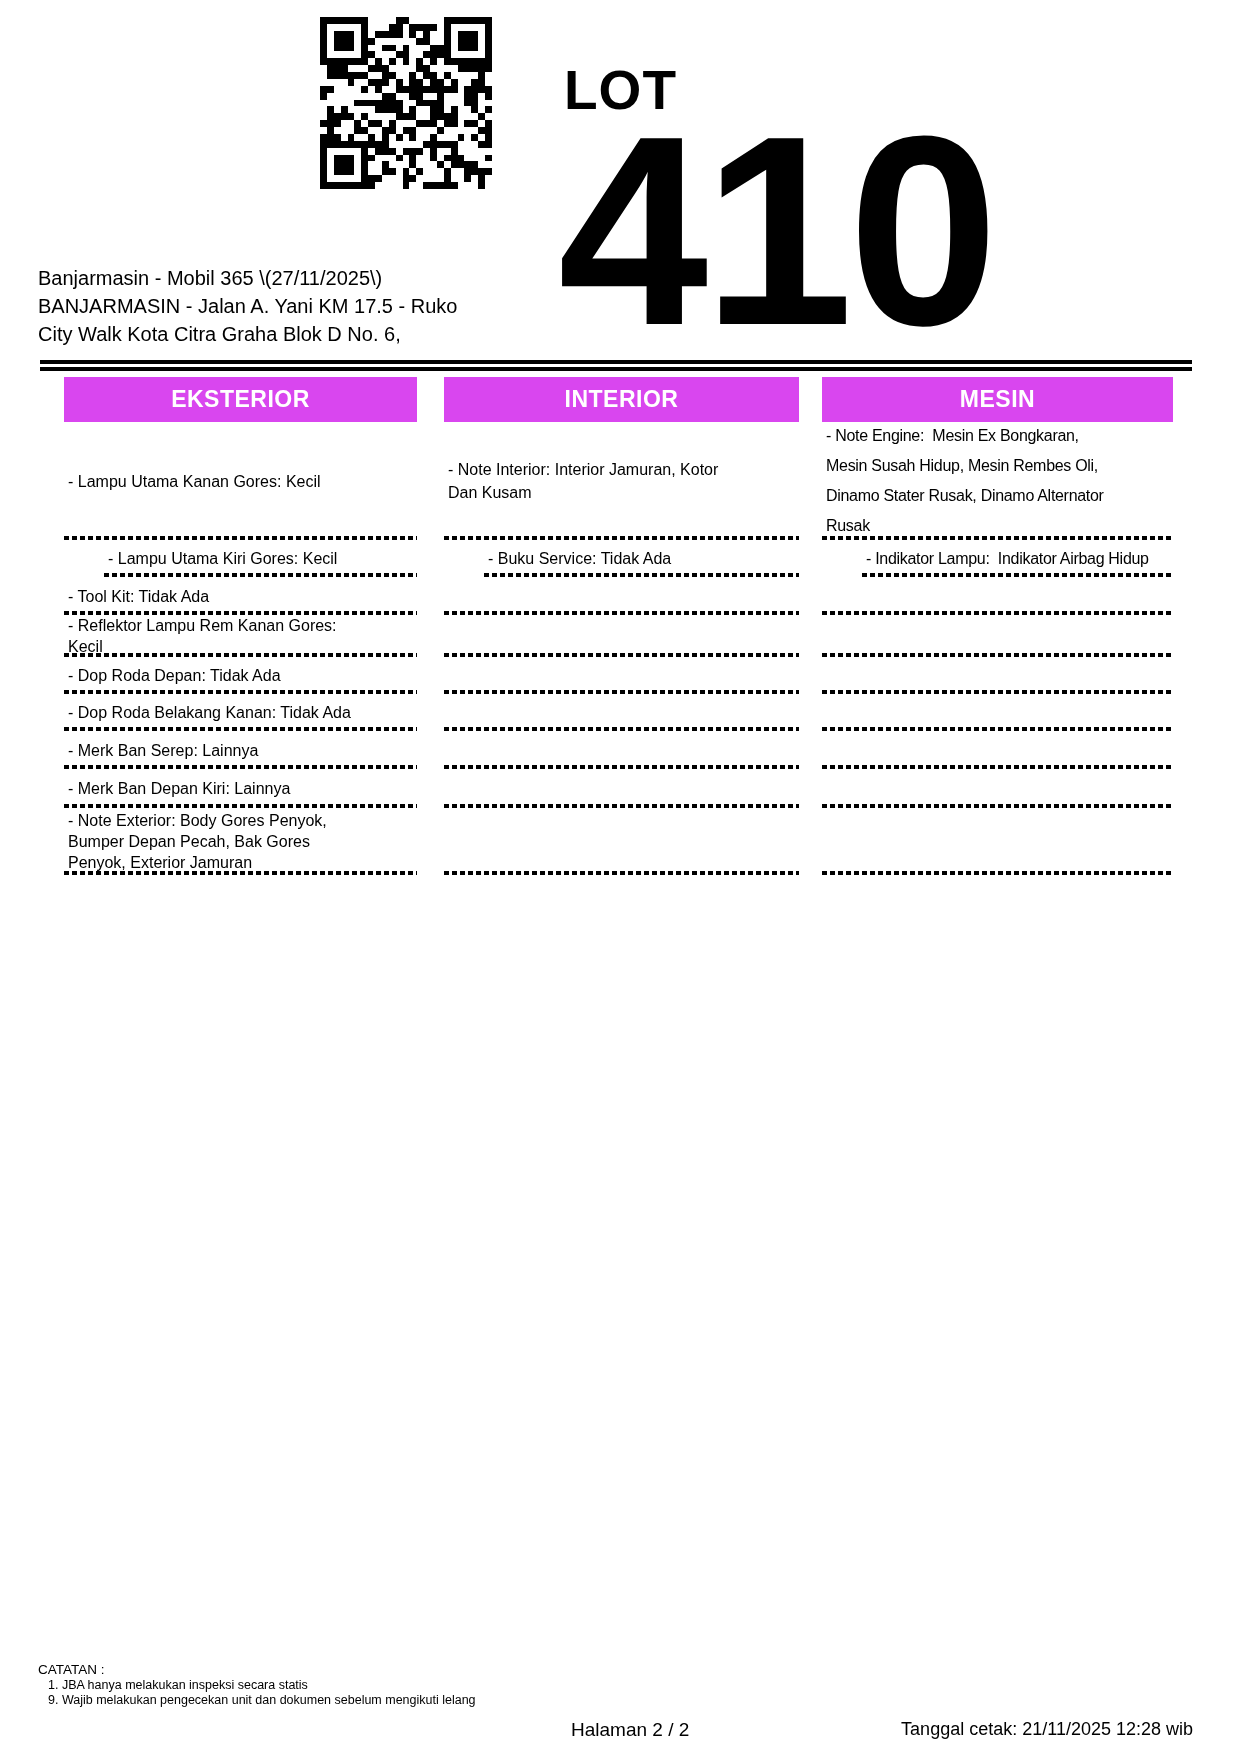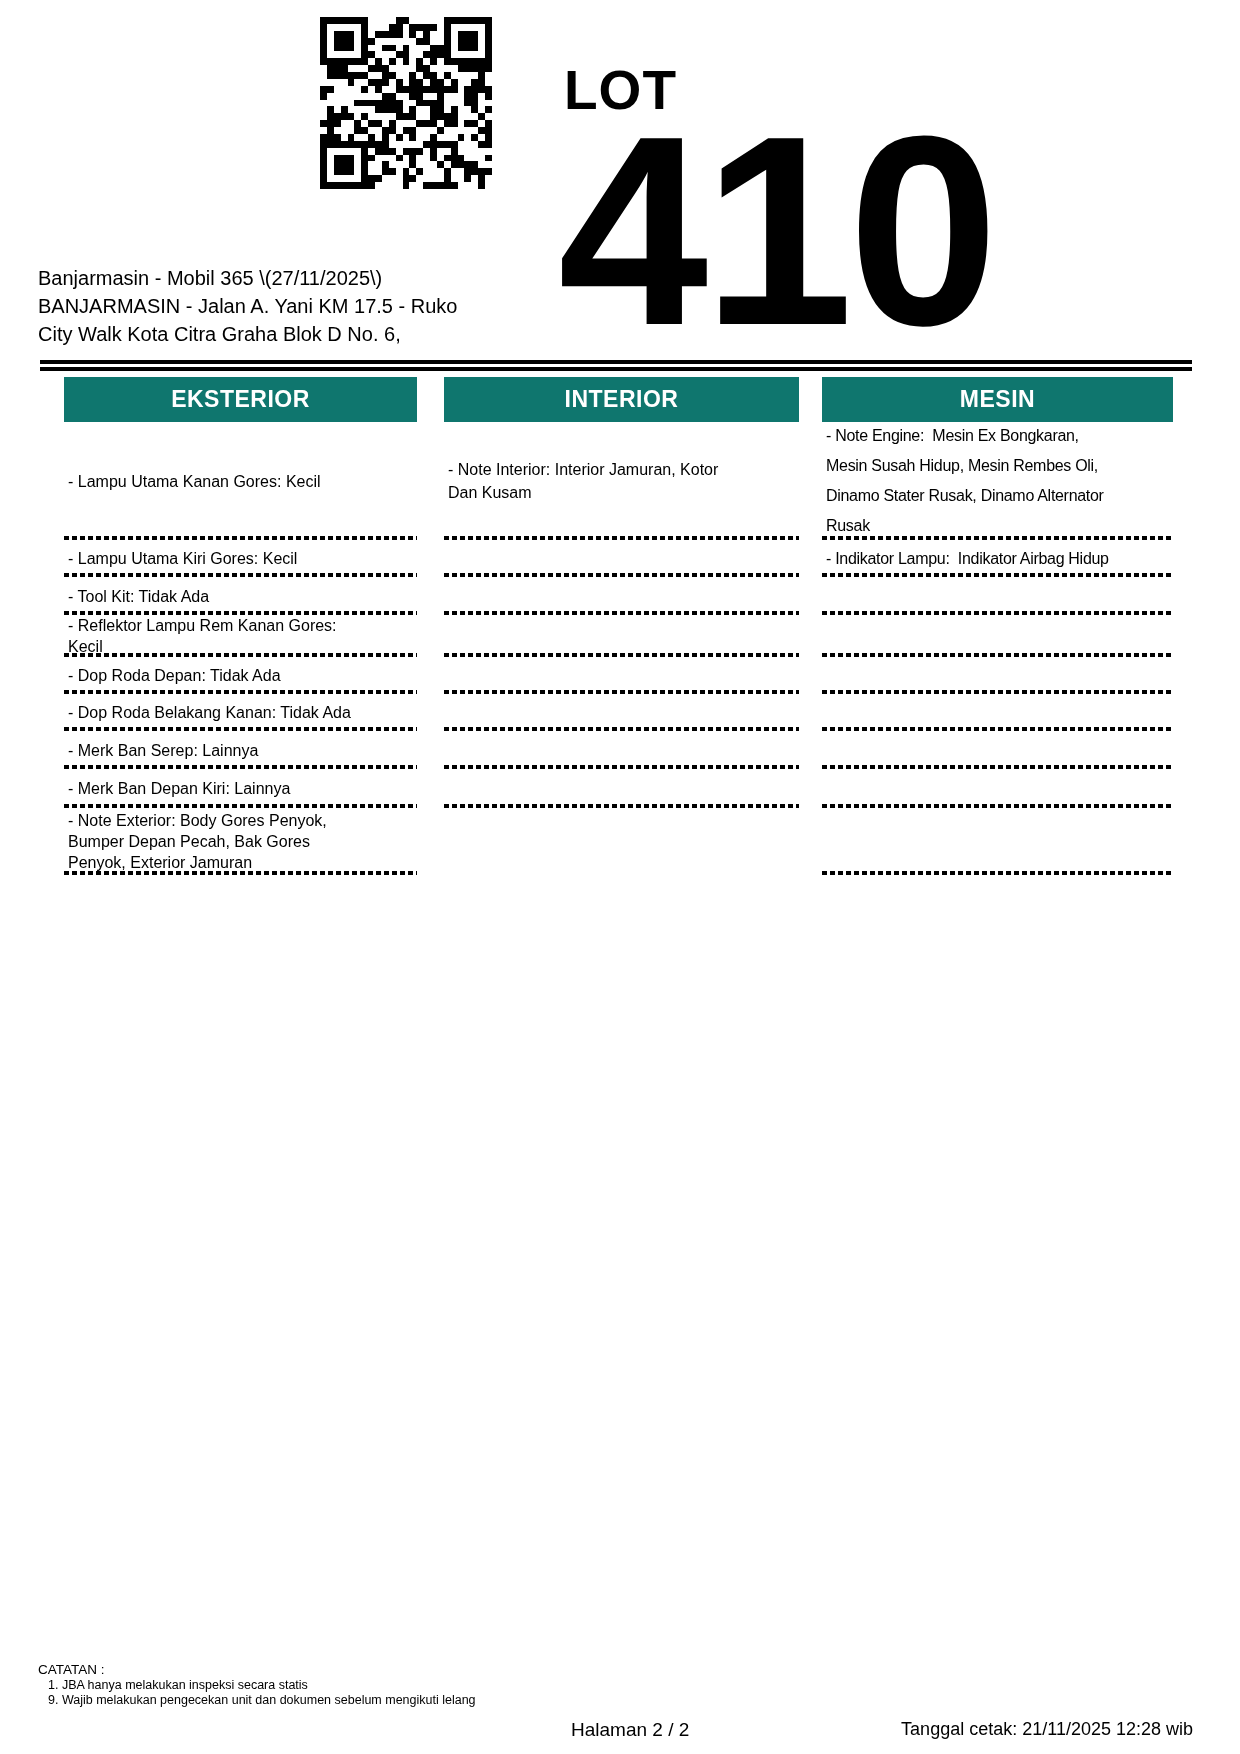--- a/index.html
+++ b/index.html
@@ -33,35 +33,35 @@
     position:absolute;left:40px;top:360px;width:1152px;height:11px;
     border-top:4px solid #000;border-bottom:4px solid #000;
     box-sizing:border-box;
   }
   
   .col{position:absolute;top:377px;}
   .col-0{left:64px;width:353px;}
   .col-1{left:444px;width:355px;}
   .col-2{left:822px;width:351px;}
   .col-header{
-    height:45px;background:#0f766e;color:#fff;
+    height:45px;background:#d946ef;color:#fff;
     font-size:23px;font-weight:bold;letter-spacing:.5px;
     display:flex;align-items:center;justify-content:center;
   }
   .rows{width:100%;}
   .row{
     position:relative;display:flex;align-items:center;
     box-sizing:border-box;
   }
   .row::after{
     content:"";position:absolute;left:0;right:0;bottom:0;height:4px;
     background:repeating-linear-gradient(90deg,#000 0 5px,transparent 5px 8px);
   }
   .rows > :nth-child(1){height:118px;}
-  .rows > :nth-child(2){height:37px;}
+  .rows > :nth-child(2){height:37px;margin-left:40px;}
   .rows > :nth-child(3){height:38px;}
   .rows > :nth-child(4){height:42px;}
   .rows > :nth-child(5){height:37px;}
   .rows > :nth-child(6){height:37px;}
   .rows > :nth-child(7){height:38px;}
   .rows > :nth-child(8){height:39px;}
   .rows > :nth-child(9){height:67px;}
   .cell{
     display:block;padding-left:4px;
     font-size:16px;white-space:pre;
@@ -457,20 +457,23 @@
   </div>
 
   <div class="col col-1">
     <div class="col-header">INTERIOR</div>
     <div class="rows">
         <div class="row">
           <span class="cell">- Note Interior: Interior Jamuran, Kotor
 Dan Kusam</span>
         </div>
         <div class="row">
+          <span class="cell">- Buku Service: Tidak Ada</span>
+        </div>
+        <div class="row">
           <span class="cell"></span>
         </div>
         <div class="row">
           <span class="cell"></span>
         </div>
         <div class="row">
           <span class="cell"></span>
         </div>
         <div class="row">
           <span class="cell"></span>

